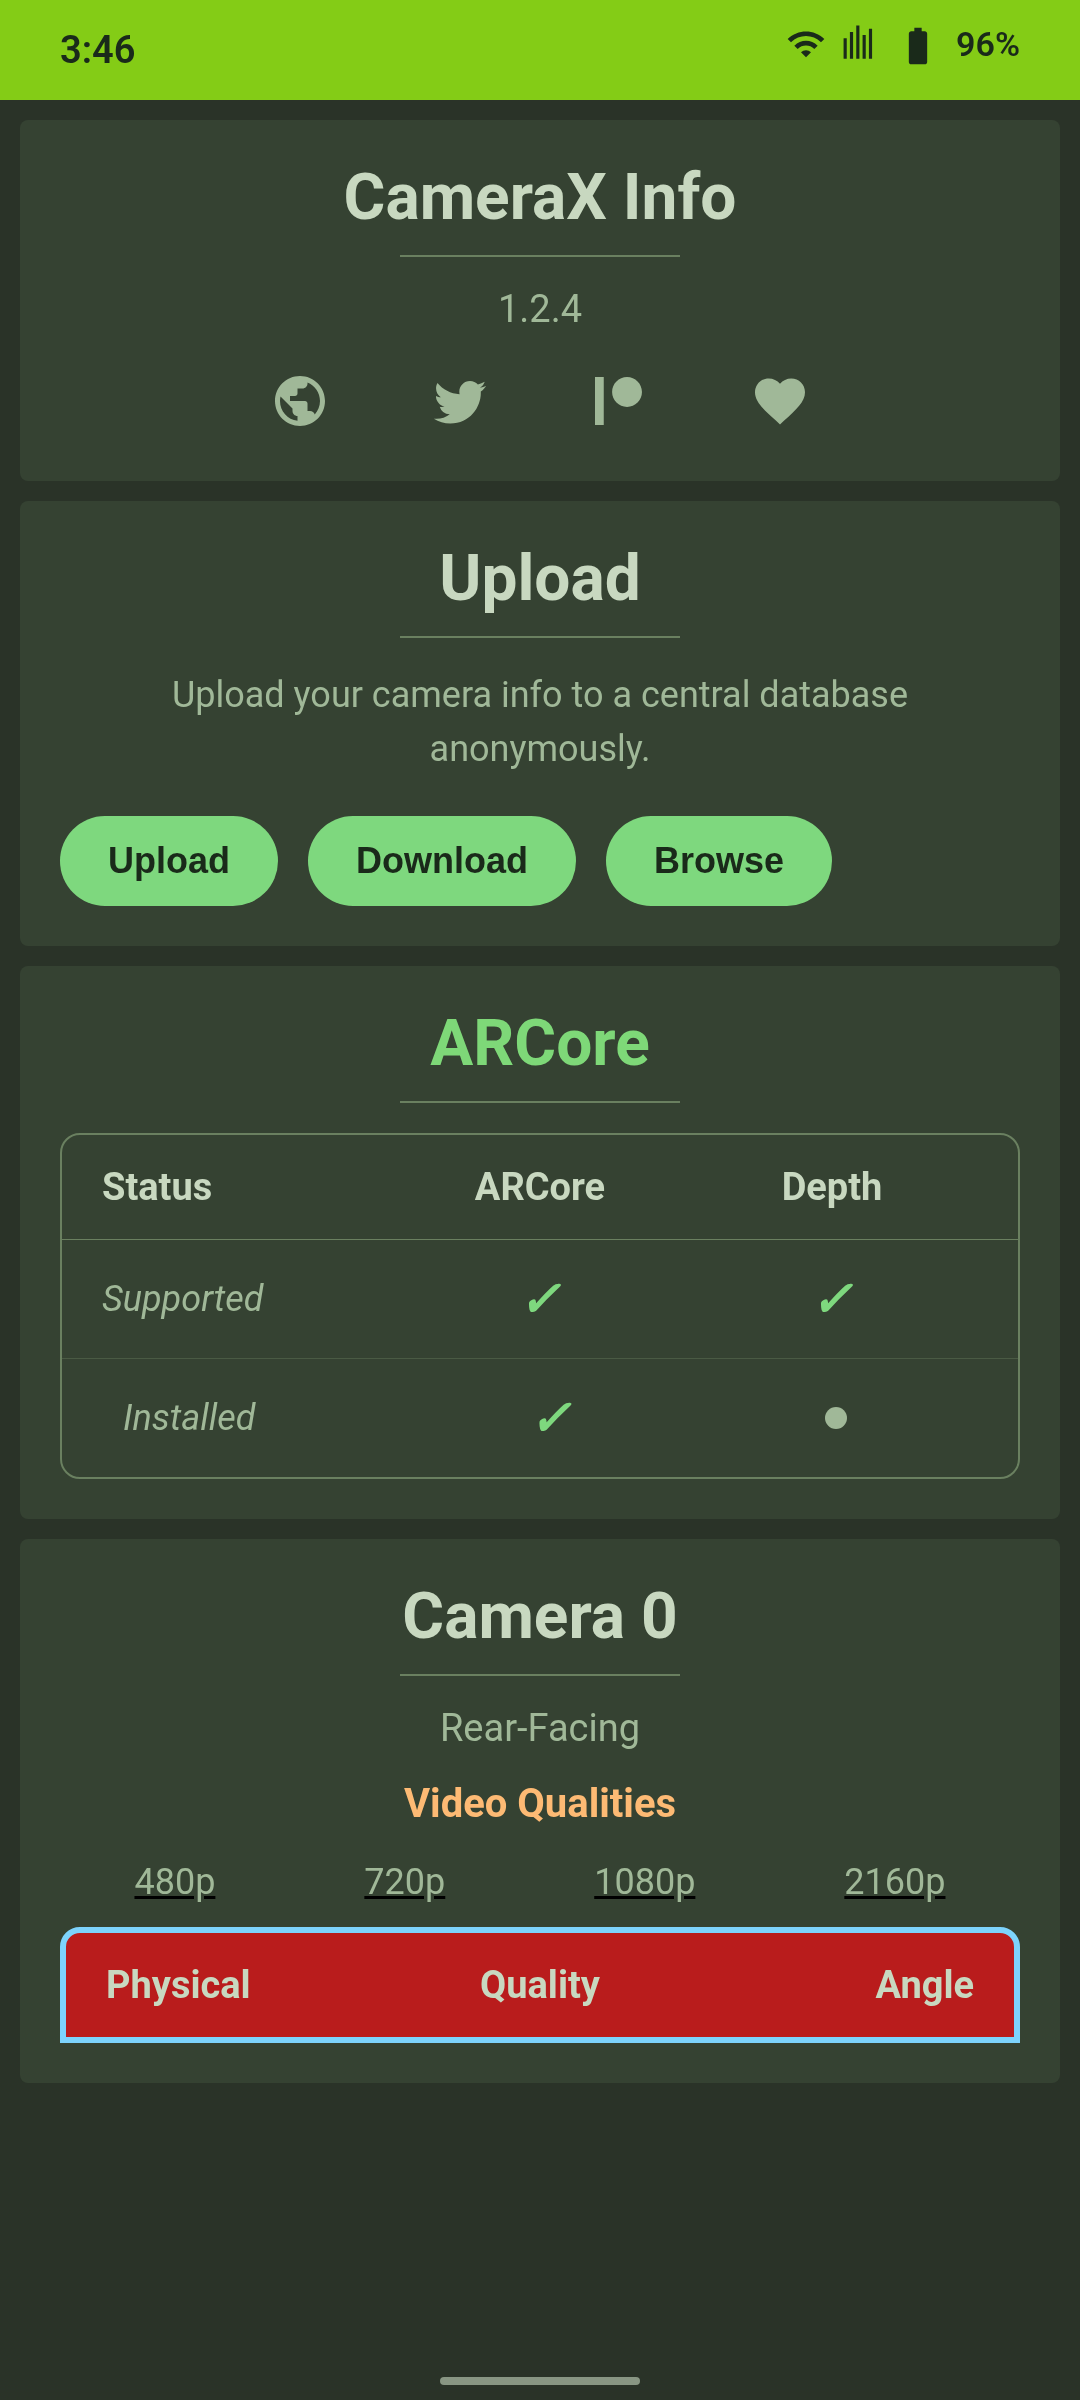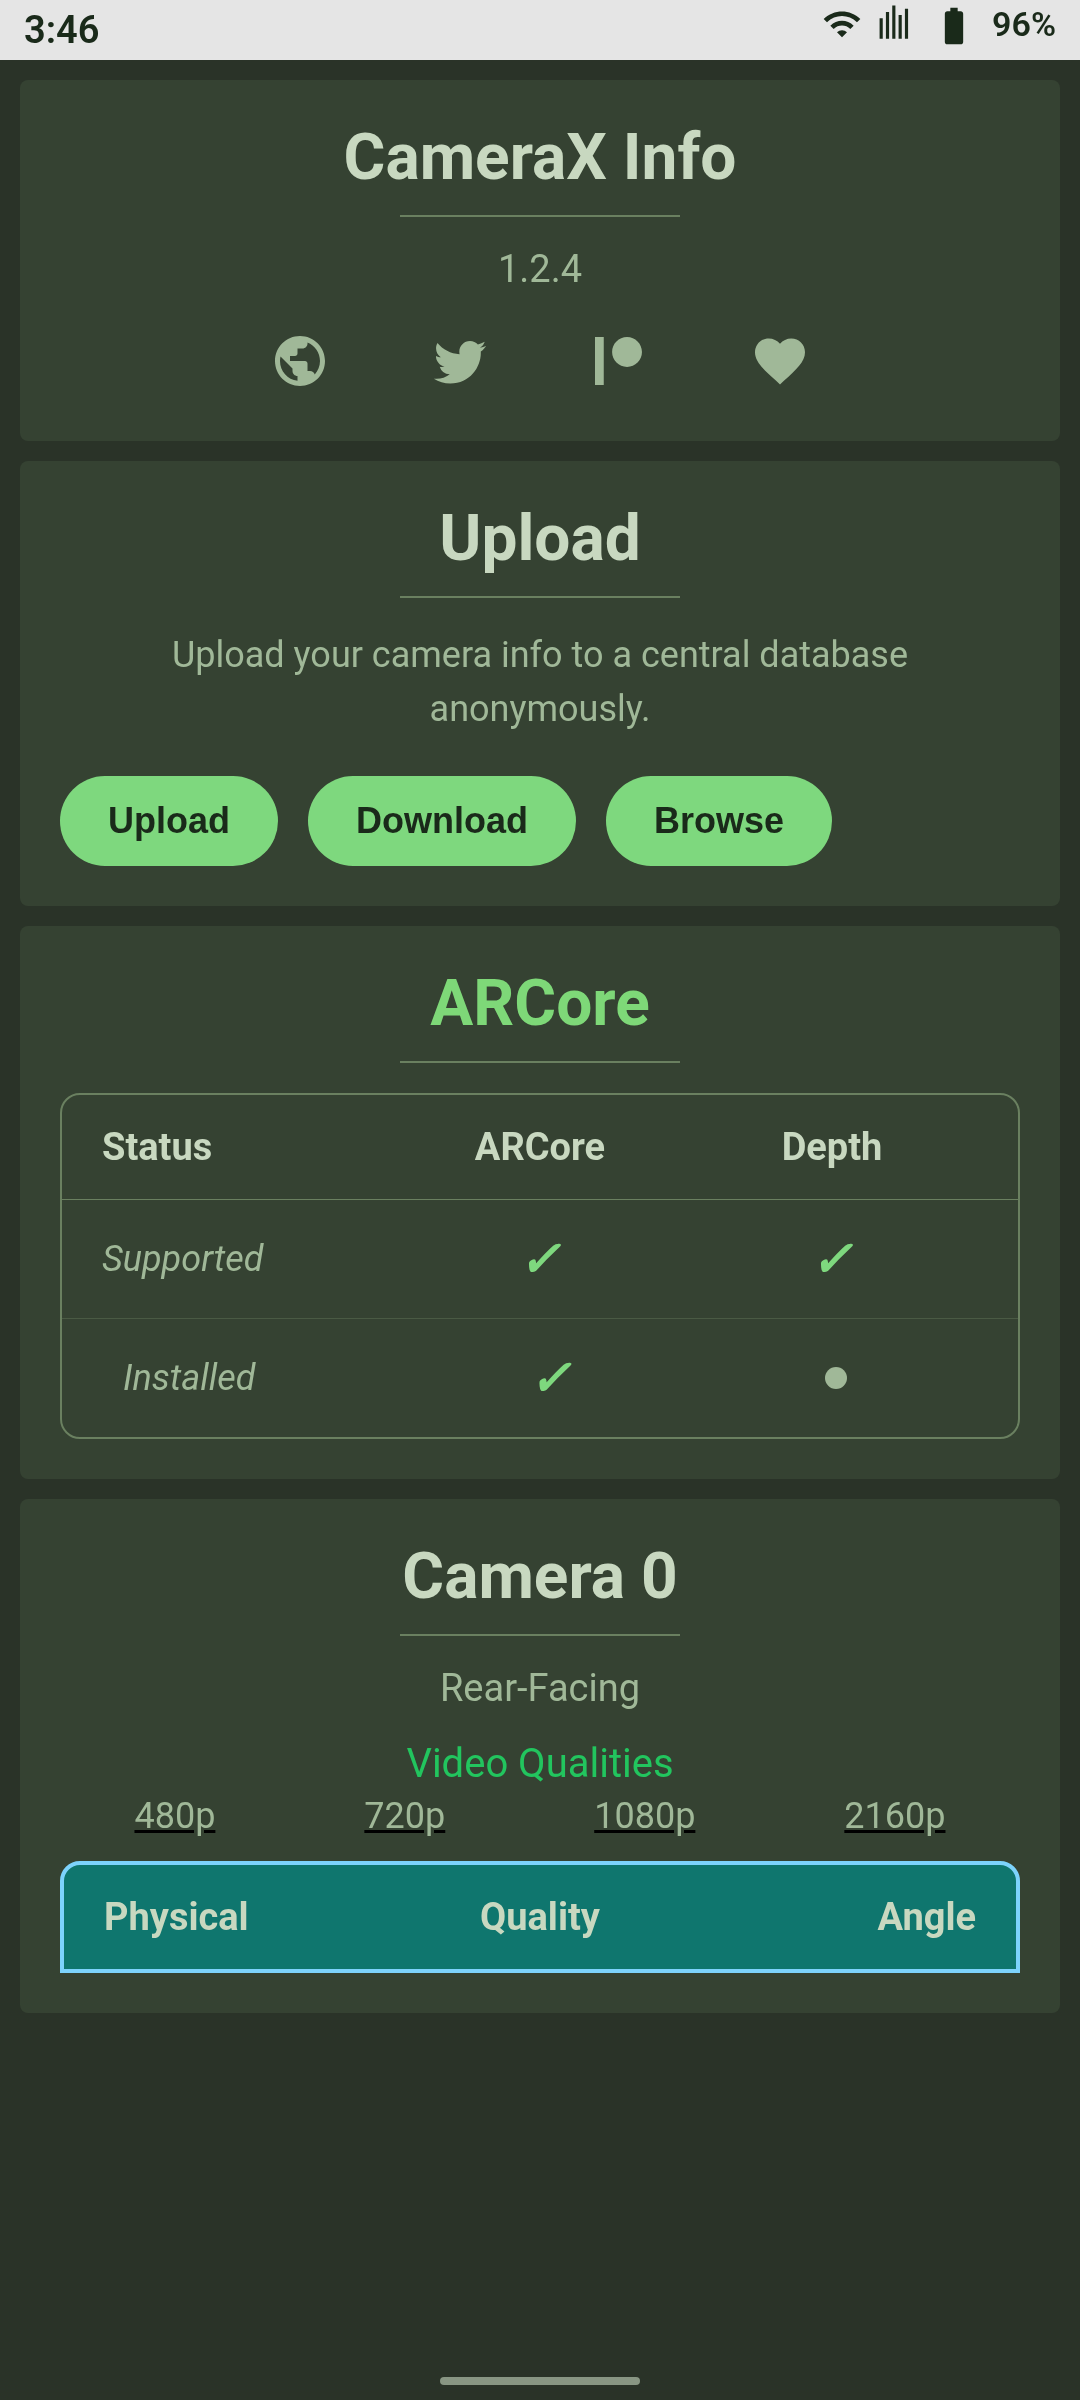--- a/index.html
+++ b/index.html
@@ -14,26 +14,26 @@
       min-height: 2400px;
       background-color: #2a3328;
       font-family: 'Roboto', Arial, sans-serif;
       position: relative;
       overflow-x: hidden;
     }
 
     
     .status-bar {
       width: 100%;
-      height: 60px;
-      background-color: #e5e5e5;
+      height: 100px;
+      background-color: #84cc16;
       display: flex;
       align-items: center;
       justify-content: space-between;
-      padding: 0 24px;
+      padding: 0 60px;
     }
 
     .status-time {
       font-size: 38px;
       font-weight: 600;
       color: #1a2a1a;
     }
 
     .status-icons {
       display: flex;
@@ -214,44 +214,44 @@
     .camera-subtitle {
       text-align: center;
       font-size: 38px;
       color: #a0b898;
       margin-bottom: 30px;
     }
 
     .video-qualities-title {
       text-align: center;
       font-size: 40px;
-      font-weight: 400;
-      color: #22c55e;
-      margin-bottom: 8px;
+      font-weight: 700;
+      color: #fdba74;
+      margin-bottom: 34px;
     }
 
     .video-qualities-row {
       display: flex;
       justify-content: space-around;
       margin-bottom: 24px;
       text-decoration: underline;
     }
 
     .quality-item {
       font-size: 36px;
       color: #a0b898;
     }
 
     .camera-table-header {
-      border: 4px solid #7dd3fc;
+      border: 6px solid #7dd3fc;
       border-radius: 20px 20px 0 0;
       display: grid;
       grid-template-columns: 1fr 1fr 1fr;
       padding: 30px 40px;
-      background-color: #0f766e;
+      background-color: #b91c1c;
     }
 
     .camera-header-cell {
       font-size: 38px;
       font-weight: 700;
       color: #c8d8c0;
     }
 
     .camera-header-cell.center {
       text-align: center;

